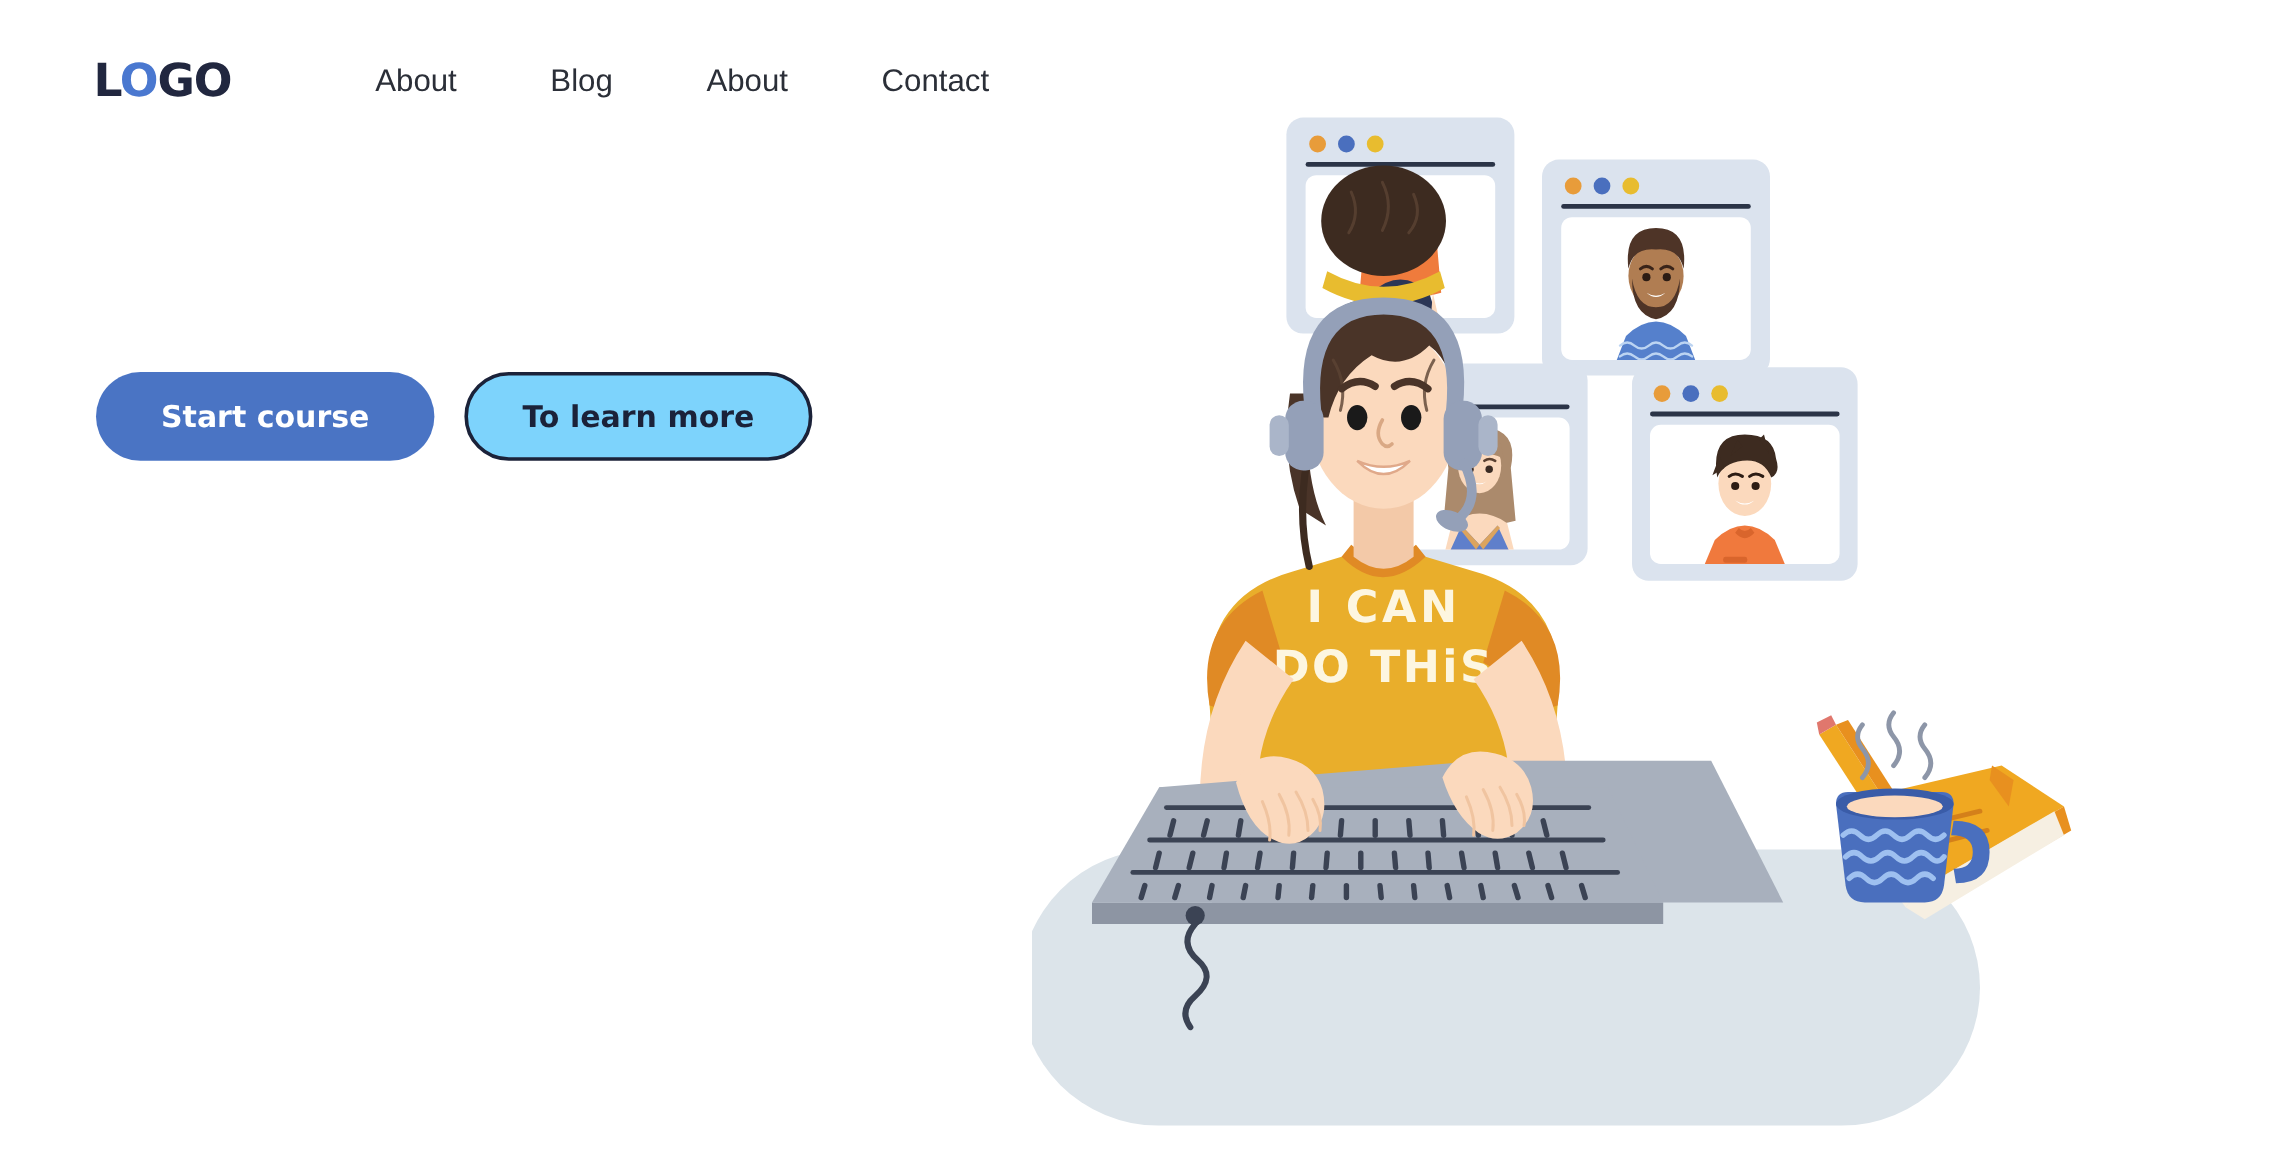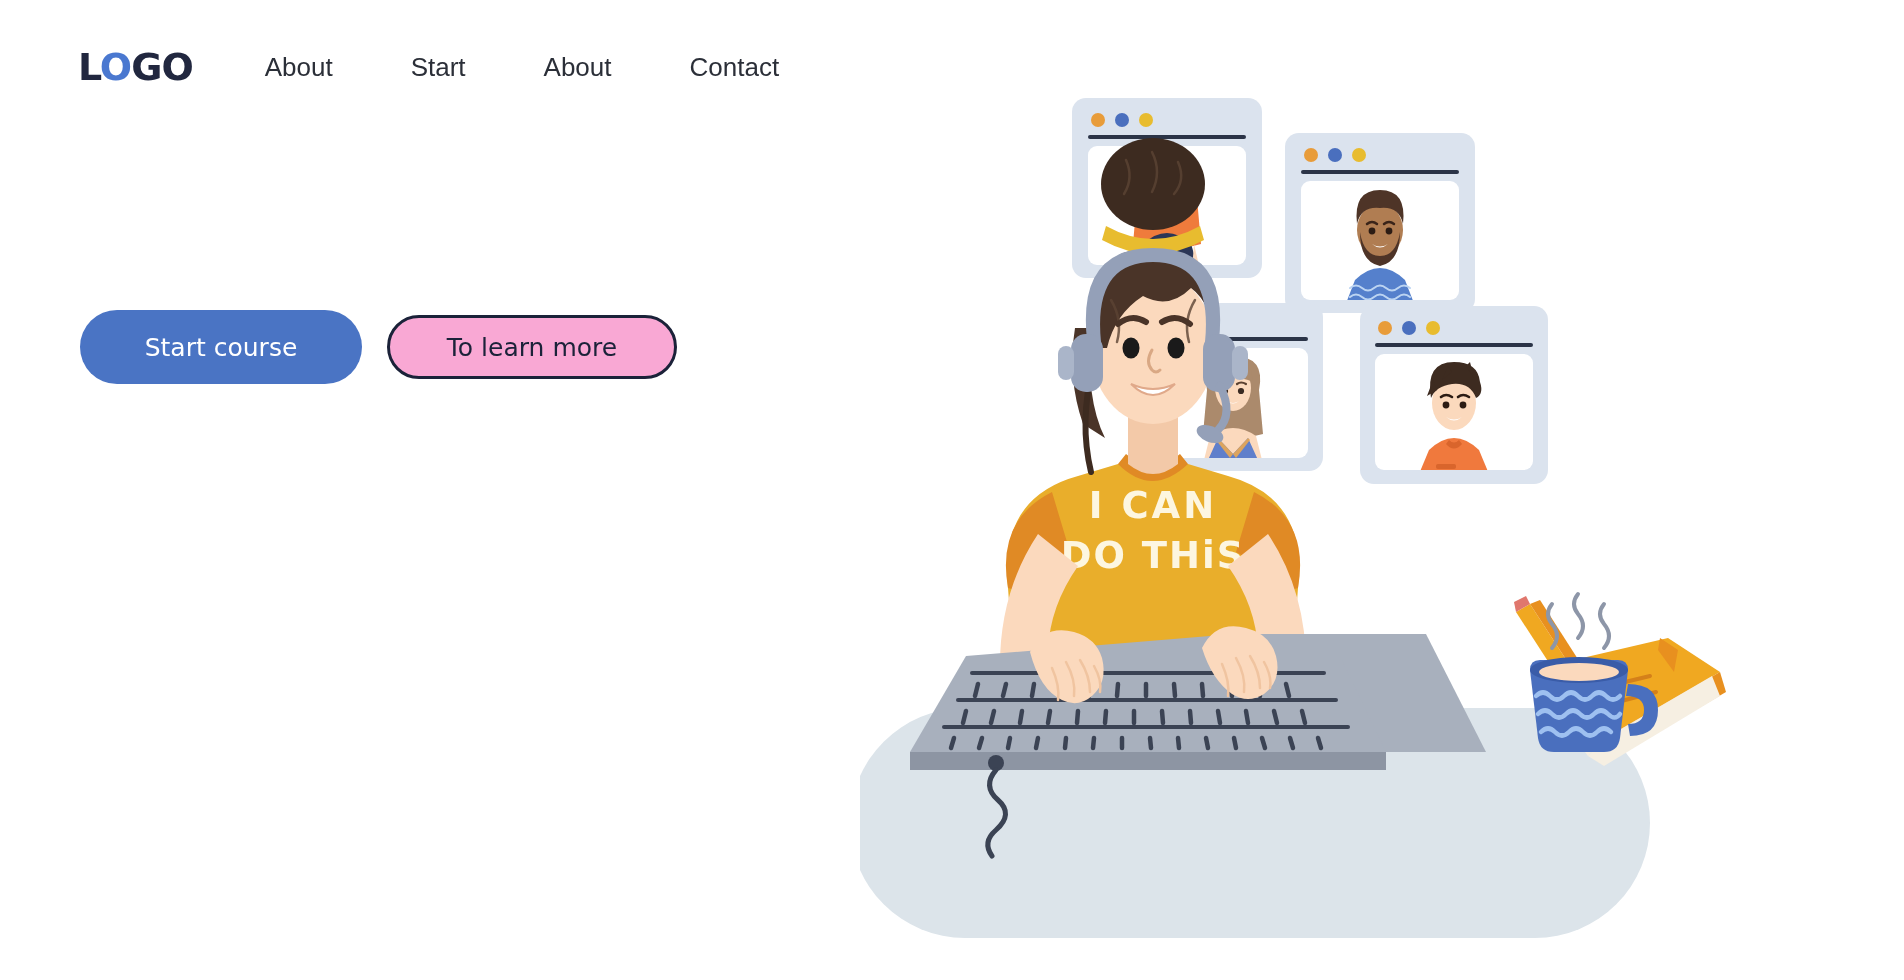--- a/index.html
+++ b/index.html
@@ -33,21 +33,21 @@
     line-height: 1;
     user-select: none;
   }
   .logo .l1 { color: #21273f; }
   .logo .l2 { color: #4a78d0; }
   .logo .l3 { color: #21273f; }
   .logo .l4 { color: #21273f; }
   .navlinks {
     display: flex;
     align-items: center;
-    margin-left: 72px;
+    margin-left: 120px;
   }
   .navlink {
     font-family: "Liberation Sans", sans-serif;
     font-size: 26px;
     font-weight: 300;
     color: #2b2f38;
     margin-right: 78px;
     text-decoration: none;
     white-space: nowrap;
   }
@@ -78,41 +78,41 @@
     color: #34393f;
     white-space: pre-line;
   }
   .cta-row {
     margin-top: 62px;
     display: flex;
     align-items: center;
   }
   .btn {
     font-family: "DejaVu Sans", sans-serif;
-    font-weight: 400;
+    font-weight: 700;
     font-size: 25px;
     border-radius: 999px;
     display: flex;
     align-items: center;
     justify-content: center;
     cursor: pointer;
     white-space: nowrap;
   }
   .btn-primary {
     width: 282px;
     height: 74px;
     background: #4a74c4;
     color: #ffffff;
     border: none;
   }
   .btn-secondary {
     width: 290px;
-    height: 64px;
+    height: 74px;
     margin-left: 25px;
-    background: #f9a8d4;
+    background: #7dd3fc;
     color: #1b2239;
     border: 3px solid #1b2239;
   }
 
   
   .illustration {
     position: absolute;
     left: 860px;
     top: 0;
     width: 1044px;
@@ -124,21 +124,21 @@
 </head>
 <body>
 
 <div class="page">
 
   <div class="navbar">
     <div class="logo"><span class="l1">L</span><span class="l2">O</span><span class="l3">G</span><span class="l4">O</span></div>
 
     <div class="navlinks">
       <a class="navlink" href="#">About</a>
-      <a class="navlink" href="#">Start</a>
+      <a class="navlink" href="#">Blog</a>
       <a class="navlink" href="#">About</a>
       <a class="navlink" href="#">Contact</a>
     </div>
   </div>
 
   <div class="hero-left">
 
     <div class="cta-row">
       <button class="btn btn-primary">Start course</button>
       <button class="btn btn-secondary">To learn more</button>

